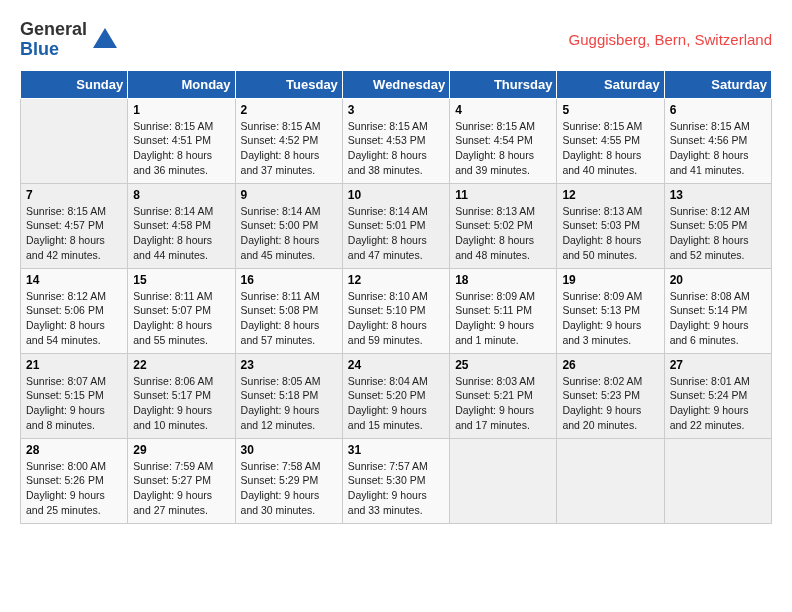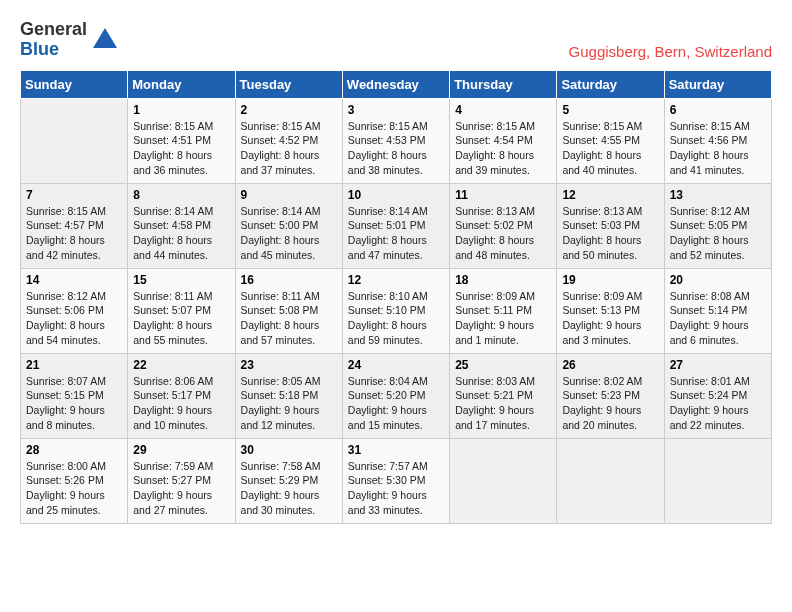--- a/index.html
+++ b/index.html
@@ -6,21 +6,21 @@
     body {
       font-family: Arial, sans-serif;
       background: #fff;
       width: 792px;
       min-height: 612px;
       padding: 20px;
     }
     .header {
       display: flex;
       justify-content: space-between;
-      align-items: flex-end;
+      align-items: center;
       margin-bottom: 10px;
     }
     .logo {
       display: flex;
       align-items: center;
     }
     .logo-text {
       display: flex;
       flex-direction: column;
       line-height: 1.1;
@@ -54,21 +54,21 @@
     }
     table {
       width: 100%;
       border-collapse: collapse;
       font-size: 11px;
     }
     thead tr th {
       background-color: #2060b0;
       color: #fff;
       padding: 6px 4px;
-      text-align: left;
+      text-align: right;
       font-size: 13px;
       font-weight: bold;
       border: 1px solid #fff;
       margin-left: 24px;
     }
     tbody tr td {
       border: 1px solid #ccc;
       padding: 4px 5px;
       vertical-align: top;
       width: calc(100% / 7);

